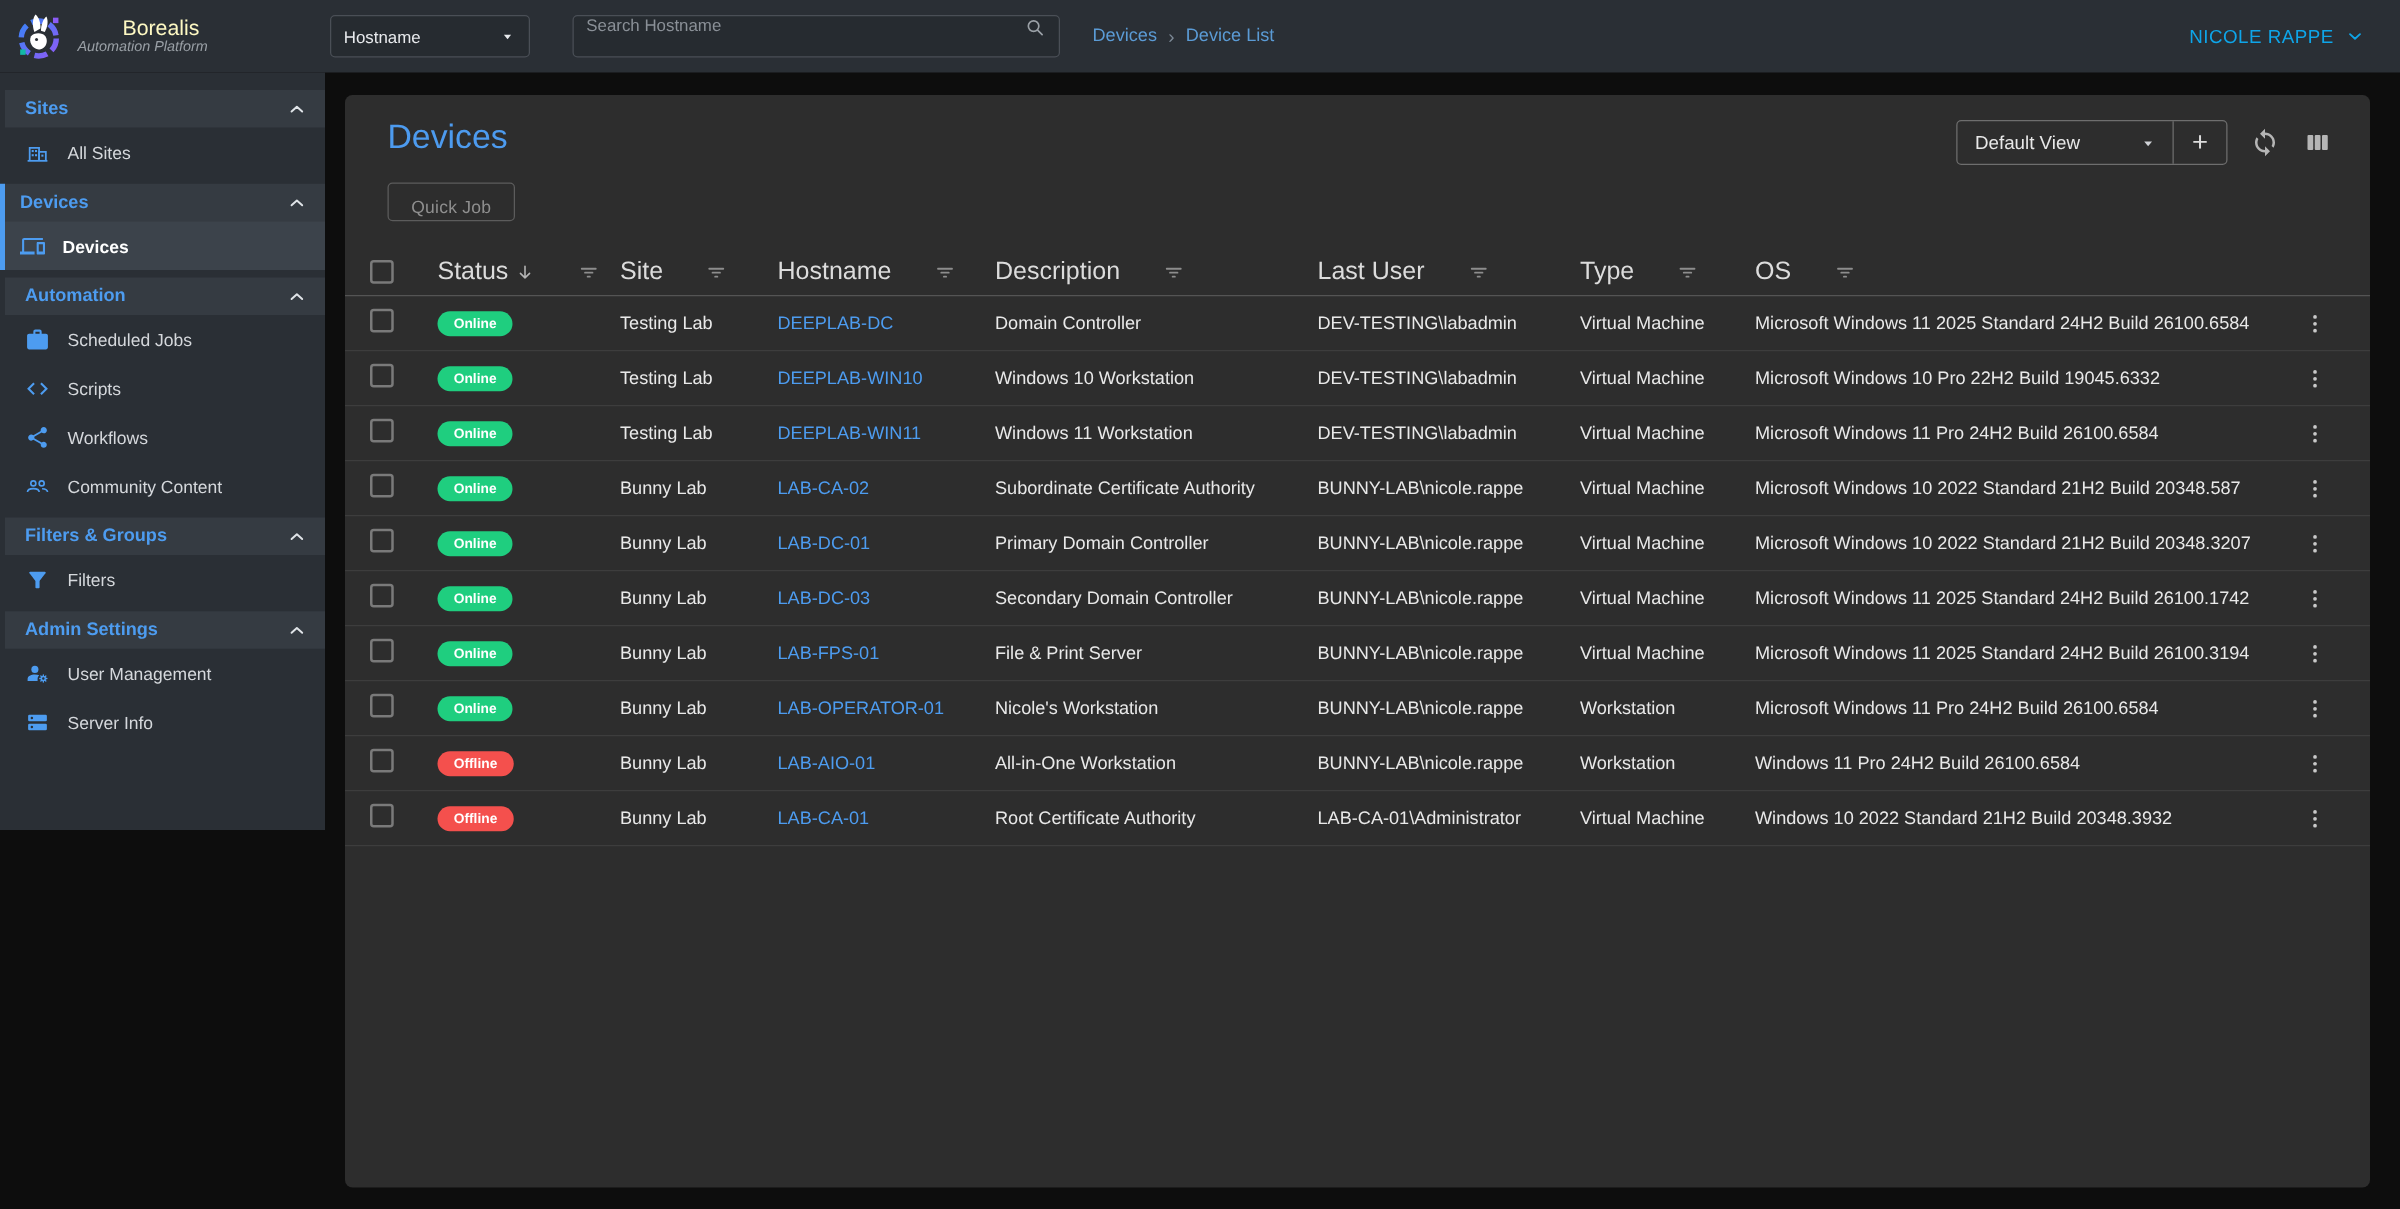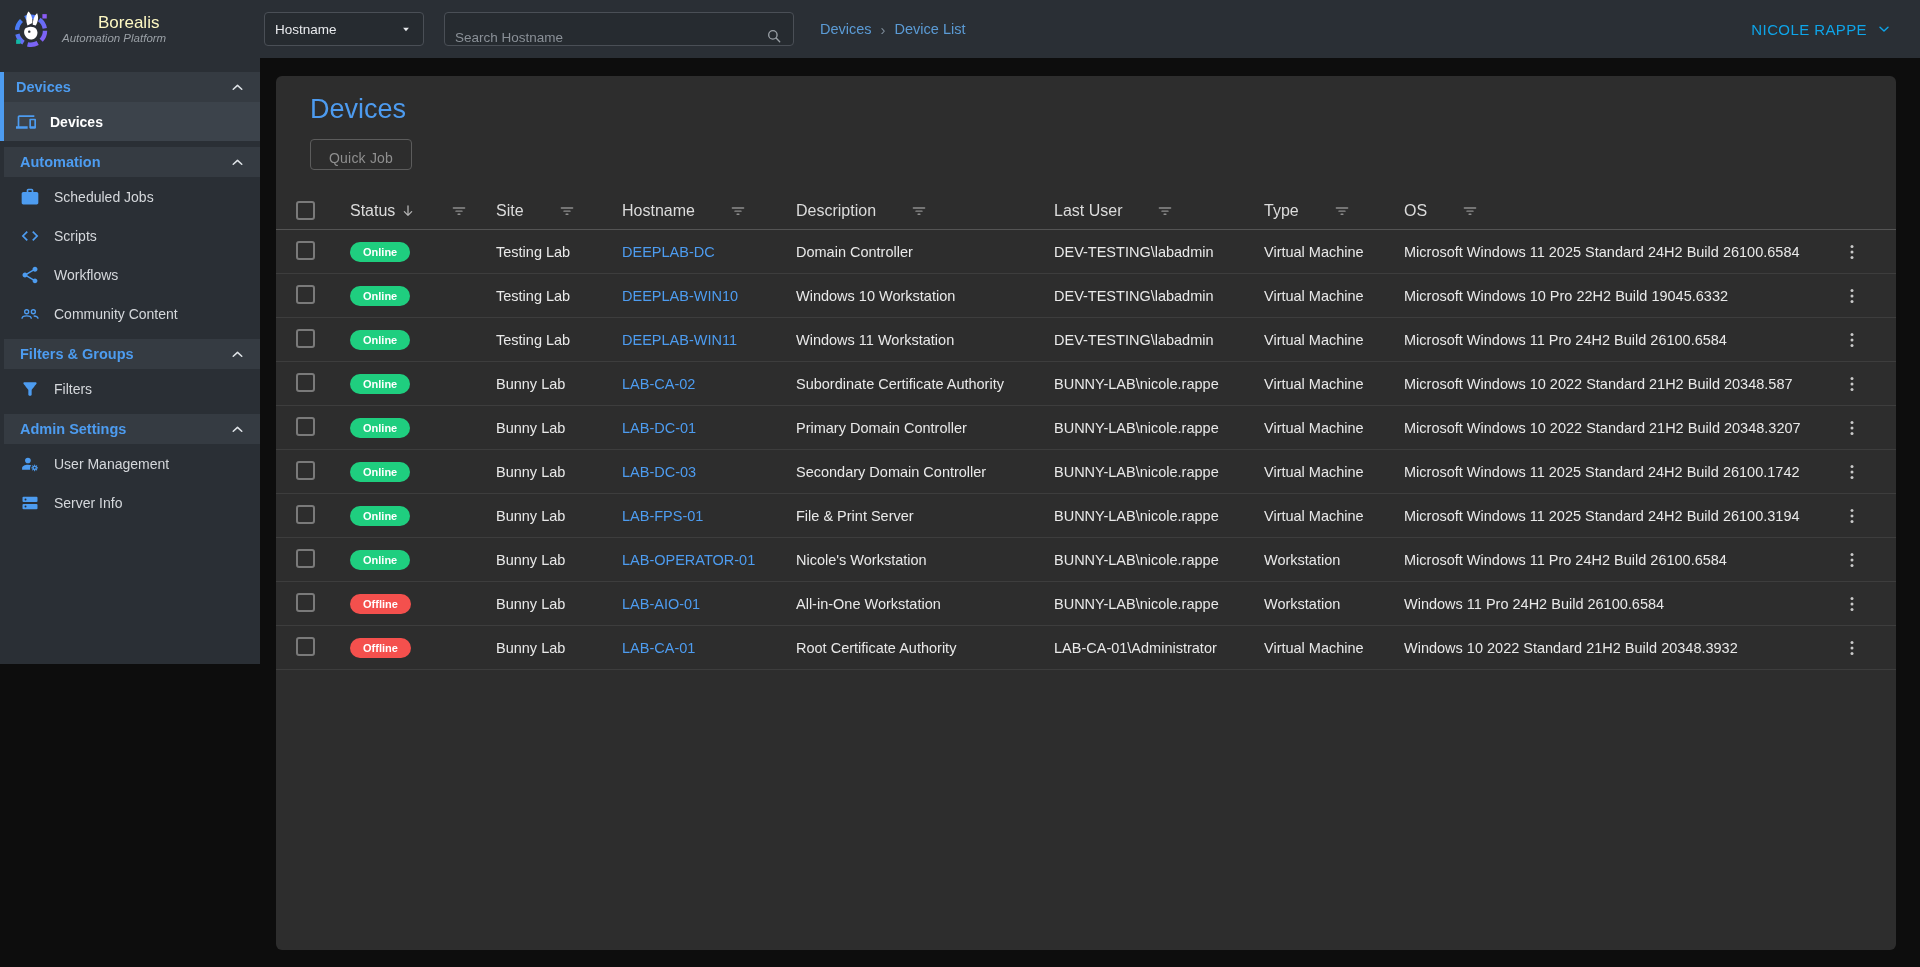--- a/index.html
+++ b/index.html
@@ -6,21 +6,21 @@
   html,body { width:1920px; height:967px; background:#0d0d0d; font-family:"Liberation Sans",sans-serif; overflow:hidden; }
 
   
   .topbar { position:absolute; top:0; left:0; width:1920px; height:58px; background:#2a2f35; display:flex; align-items:center; z-index:5; }
   .brand { width:260px; min-width:260px; display:flex; align-items:center; gap:10px; padding-left:10px; }
   .brand-text { display:flex; flex-direction:column; line-height:1.15; }
   .brand-title { color:#fef9c3; font-size:17px; font-weight:normal;margin-left:36px; }
   .brand-sub { color:#9aa0a6; font-size:11.5px;font-style:italic; }
   .hostname-select { margin-left:4px; width:160px; height:34px; border:1px solid #4a4f56; border-radius:4px; background:#262b30; color:#e8eaed; font-size:13.5px; display:flex; align-items:center; padding:0 10px; cursor:pointer; }
   .hostname-select .caret { margin-left:auto; }
-  .search-box { margin-left:20px; width:350px; height:34px; border:1px solid #4a4f56; border-radius:4px; background:#262b30; display:flex; align-items:flex-end; padding:0 10px; }
+  .search-box { margin-left:34px; width:390px; height:34px; border:1px solid #4a4f56; border-radius:4px; background:#262b30; display:flex; align-items:flex-start; padding:0 10px; }
   .search-box input { flex:1; border:none; outline:none; background:transparent; color:#e8eaed; font-size:13.5px; font-family:"Liberation Sans",sans-serif; }
   .search-box input::placeholder { color:#8a9097; }
   .breadcrumbs { margin-left:26px; display:flex; align-items:center; gap:9px; font-size:14.5px; }
   .crumb { color:#5b9bd5; cursor:pointer; }
   .crumb-sep { color:#7d8a97; font-size:15px; }
   .user-menu { margin-left:auto; margin-right:28px; display:flex; align-items:center; gap:9px; color:#0ea5e9; font-size:15px; letter-spacing:0.4px; cursor:pointer; }
 
   
   .sidebar { position:absolute; top:58px; left:0; width:260px; height:606px; background:#2a2f35; padding-top:8px; }
   .nav-group { border-left:4px solid transparent; }
@@ -41,21 +41,21 @@
   .view-group { display:flex; align-items:stretch; border:1px solid #6e6e6e; border-radius:4px; height:36px; }
   .view-select { display:flex; align-items:center; gap:40px; padding:0 12px 0 14px; color:#e8e8e8; font-size:15px; cursor:pointer; min-width:172px; }
   .view-select .caret { margin-left:auto; color:#cfd2d6; }
   .view-divider { width:1px; background:#6e6e6e; }
   .add-view-btn { width:42px; display:flex; align-items:center; justify-content:center; color:#dcdcdc; font-size:22px; cursor:pointer; background:none; border:none; }
   .icon-btn { width:24px; height:24px; color:#b5b5b5; background:none; border:none; cursor:pointer; padding:0; }
   .quick-job-btn { margin:14px 0 0 34px; height:31px; padding:10px 18px; background:transparent; border:1px solid #5c5c5c; border-radius:4px; color:#8f8f8f; font-size:14px; font-weight:500; font-family:"Liberation Sans",sans-serif; letter-spacing:0.2px; }
 
   
   .grid-row { display:grid; grid-template-columns:54px 146px 126px 174px 258px 210px 140px 1fr 40px; align-items:center; padding:0 14px 0 20px; }
-  .thead { margin-top:22px; height:38px; border-bottom:1px solid #545454; color:#dcdcdc; font-size:16px; font-weight:500; }
+  .thead { margin-top:22px; height:38px; border-bottom:1px solid #545454; color:#dcdcdc; font-size:20px; font-weight:500; }
   .th { display:flex; align-items:center; }
   .th .flt { margin-left:34px; color:#8d8d8d; width:18px; height:18px; cursor:pointer; }
   .th .sort { margin-left:5px; color:#b5b5b5; width:16px; height:16px; cursor:pointer; }
   .trow { height:44px; border-bottom:1px solid #3d3d3d; color:#e9e9e9; font-size:14.5px; }
   .checkbox { width:19px; height:19px; border:2px solid #7a7a7a; border-radius:3px; display:inline-block; cursor:pointer; }
   .pill { display:inline-flex; align-items:center; justify-content:center; padding:4px 13px; border-radius:13px; color:#ffffff; font-size:11px; font-weight:bold; }
   .pill.online { background:#1fce7f; }
   .pill.offline { background:#f4504d; }
   .hostlink { color:#4d9cf0; text-decoration:none; cursor:pointer; }
   .kebab { width:20px; height:20px; color:#c9c9c9; cursor:pointer; }
@@ -212,20 +212,34 @@
   <div class="user-menu">
     <span>NICOLE RAPPE</span>
     <svg width="16" height="16">
         <use href="#i-chev-down"></use>
       </svg>
   </div>
 </header>
 
 <aside class="sidebar">
 
+  <div class="nav-group">
+    <div class="nav-section-header">
+      <span class="nav-section-label">Sites</span>
+      <svg class="chev" width="17" height="17">
+          <use href="#i-chev-up"></use>
+        </svg>
+    </div>
+    <div class="nav-item">
+      <svg class="nav-icon">
+          <use href="#i-building"></use>
+        </svg>
+      <span>All Sites</span>
+    </div>
+  </div>
 
   <div class="nav-group active">
     <div class="nav-section-header">
       <span class="nav-section-label">Devices</span>
       <svg class="chev" width="17" height="17">
           <use href="#i-chev-up"></use>
         </svg>
     </div>
     <div class="nav-item selected">
       <svg class="nav-icon">
@@ -301,20 +315,42 @@
           <use href="#i-server"></use>
         </svg>
       <span>Server Info</span>
     </div>
   </div>
 </aside>
 
 <main class="panel">
   <div class="panel-top">
     <h1 class="page-title">Devices</h1>
+    <div class="view-controls">
+      <div class="view-group">
+        <div class="view-select">
+          <span>Default View</span>
+          <svg class="caret" width="15" height="15">
+              <use href="#i-caret-down"></use>
+            </svg>
+        </div>
+        <div class="view-divider"></div>
+        <button class="add-view-btn">+</button>
+      </div>
+      <button class="icon-btn">
+          <svg width="24" height="24">
+            <use href="#i-sync"></use>
+          </svg>
+        </button>
+      <button class="icon-btn">
+          <svg width="24" height="24">
+            <use href="#i-columns"></use>
+          </svg>
+        </button>
+    </div>
   </div>
 
   <button class="quick-job-btn">Quick Job</button>
 
   
   <div class="grid-row thead">
     <div class="th">
         <span class="checkbox"></span>
       </div>
     <div class="th">

